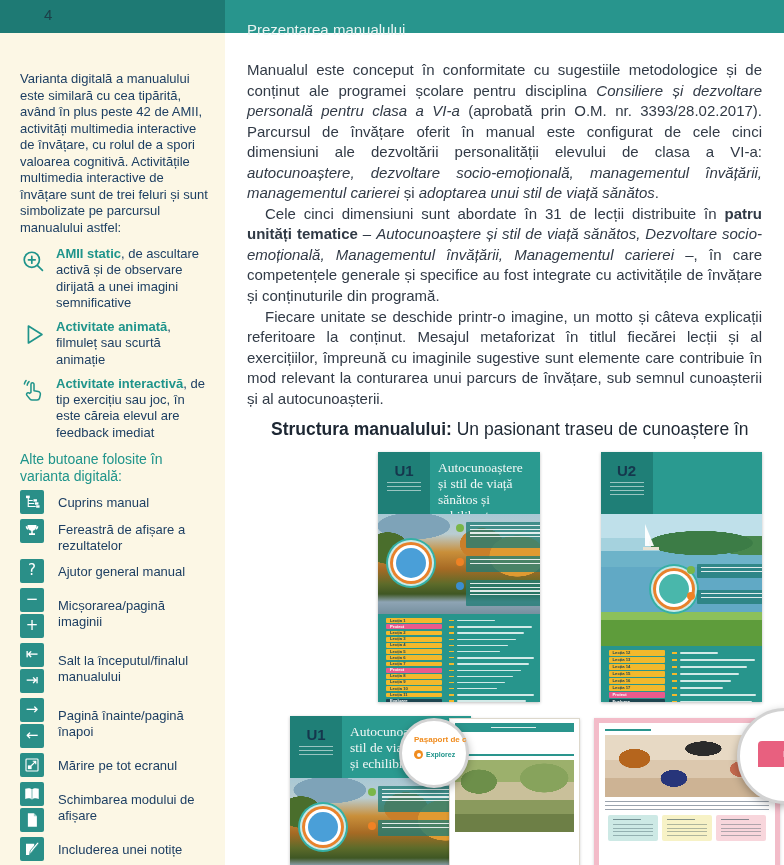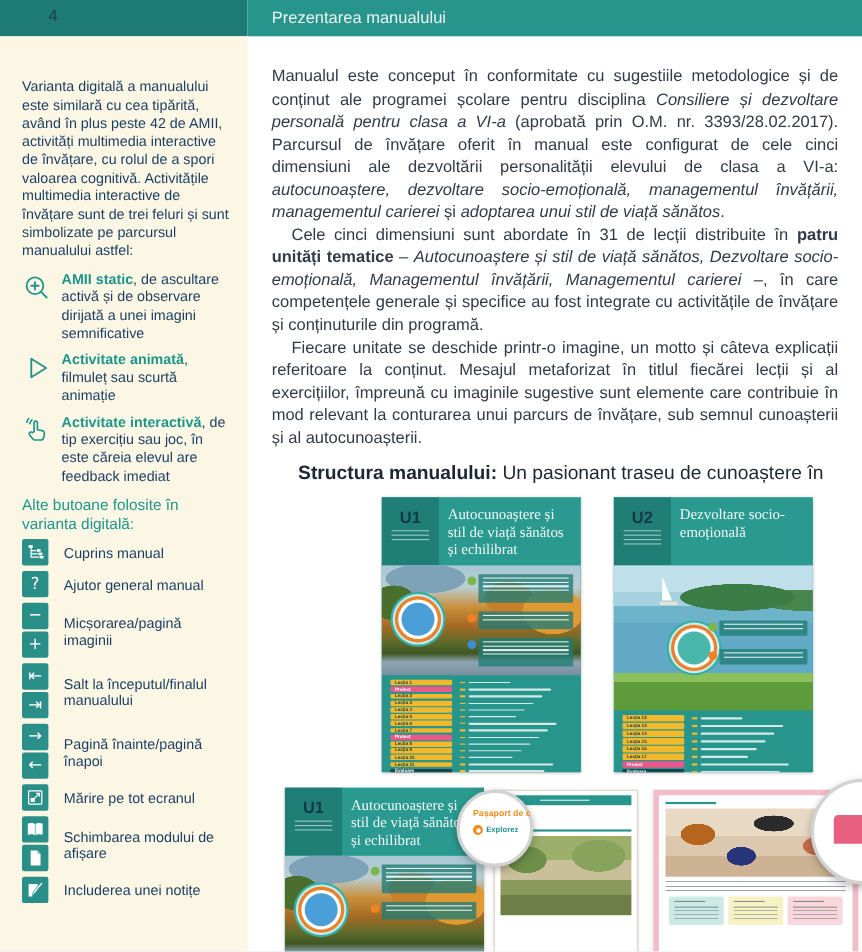--- a/index.html
+++ b/index.html
@@ -2,21 +2,21 @@
 <html><head>
 <meta charset="utf-8">
 <style>
   html,body{margin:0;padding:0;background:#e9e9e9;}
   .page{position:relative;width:784px;height:865px;background:#fff;overflow:hidden;
         font-family:"Liberation Sans",sans-serif;-webkit-font-smoothing:antialiased;}
   
   .hdr-left{position:absolute;left:0;top:0;width:225px;height:33px;background:#1e7a74;}
   .hdr-num{position:absolute;left:44px;top:6px;font-size:15px;color:#1c4049;}
   .hdr-right{position:absolute;left:225px;top:0;width:559px;height:33px;background:#28958d;box-sizing:border-box;}
-  .hdr-title{position:absolute;left:22px;top:0;line-height:33px;font-size:15px;color:#e9f4f2;}
+  .hdr-title{position:absolute;left:22px;top:13px;line-height:33px;font-size:15px;color:#e9f4f2;}
   
   .sidebar{position:absolute;left:0;top:33px;width:225px;height:832px;background:#fcf7e5;
            box-sizing:border-box;padding:38px 15px 0 20px;color:#1d3f63;}
   .intro{font-size:13px;line-height:1.27;margin:0;}
   .amii{margin-top:10px;}
   .amii-item{display:flex;margin-top:8px;}
   .amii-ic{flex:0 0 36px;padding-top:2px;}
   .amii-ic svg{width:27px;height:27px;}
   .amii-tx{font-size:13px;line-height:1.25;}
   .lead{color:#1f948b;font-weight:bold;}
@@ -35,21 +35,21 @@
   .content p{margin:0;font-size:15px;line-height:1.37;text-align:justify;}
   .content p.ind{text-indent:18px;}
   .ital{font-style:italic;}
   .bld{font-weight:bold;}
   .sec-head{margin:10px 0 0 0;font-size:17.5px;color:#1d2733;white-space:nowrap;}
   .sec-head .hb{font-weight:bold;text-align:right;}
   .sec-head.center{padding-left:24px;}
   
   .covers{display:flex;gap:30px;margin-top:12px;padding-left:100px;}
   .cover{position:relative;width:181px;height:250px;background:#2a9a90;overflow:hidden;
-         box-shadow:0 1px 3px rgba(0,0,0,.25);}
+         box-shadow:0 1px 3px rgba(0,0,0,.25);margin-left:31px;}
   .cov-band{position:absolute;left:0;top:0;width:52px;height:62px;background:#1f7f77;}
   .cov-code{margin-top:10px;text-align:center;font-size:15px;font-weight:bold;color:#15374d;}
   .cov-motto i{display:block;width:34px;height:1.5px;background:rgba(255,255,255,.55);margin:2.5px auto 0;}
   .cov-title{position:absolute;left:60px;top:8px;right:5px;font-family:"Liberation Serif","DejaVu Serif",serif;
              font-size:13.5px;line-height:1.18;color:#f2f7f6;}
   .cov-photo{position:absolute;left:0;right:0;}
   .photo-u1{top:62px;height:100px;
     background:
       radial-gradient(ellipse 46px 34px at 86% 42%,#e09a31 0 60%,rgba(0,0,0,0) 61%),
       radial-gradient(ellipse 36px 26px at 64% 30%,#c97f2a 0 60%,rgba(0,0,0,0) 61%),
@@ -110,21 +110,21 @@
   .t3-lines{height:10px;margin-top:4px;}
   .boxrow{display:flex;gap:4px;margin-top:4px;justify-content:center;}
   .bx{width:50px;height:26px;border-radius:2px;position:relative;}
   .bx i{position:absolute;left:5px;top:4px;width:28px;height:1.5px;background:rgba(40,70,80,.55);}
   .bx em{position:absolute;left:5px;top:9px;right:5px;height:12px;
      background:repeating-linear-gradient(180deg,rgba(40,70,80,.35) 0 1px,rgba(0,0,0,0) 1px 3.5px);}
   .bx-teal{background:#cde9e5;} .bx-yellow{background:#f7f2c6;} .bx-pink{background:#f8d6dc;}
   
   .mag{position:absolute;border-radius:50%;background:#fff;border:3px solid #d2d2d2;
        box-shadow:0 3px 8px rgba(0,0,0,.28), inset 0 0 0 2px #fff;z-index:5;box-sizing:border-box;}
-  .mag2{left:168px;top:2px;width:70px;height:70px;padding:14px 0 0 12px;}
+  .mag2{left:152px;top:2px;width:70px;height:70px;padding:14px 0 0 12px;}
   .mag2 .mg-title{font-size:8px;font-weight:bold;color:#f08c1e;white-space:nowrap;}
   .mg-exp{display:flex;align-items:center;gap:3px;margin-top:6px;}
   .mg-exp b{font-size:7px;color:#1f948b;}
   .mg-dot{width:9px;height:9px;border-radius:50%;background:#f08c1e;position:relative;}
   .mg-dot:after{content:"";position:absolute;left:2.5px;top:2.5px;width:4px;height:4px;
                 border-radius:50%;background:#fff;}
   .mag3{left:490px;top:-8px;width:96px;height:96px;overflow:hidden;}
   .mg-tab{position:absolute;left:18px;top:30px;width:78px;height:26px;background:#e8607f;
           border-radius:4px 4px 0 0;color:#fff;font-size:9px;display:flex;align-items:center;justify-content:center;}
 </style>
@@ -183,20 +183,31 @@
           <rect x="4" y="3.5" width="5" height="3.4" fill="#fff" stroke="none"></rect>
           <rect x="14" y="8.3" width="4.6" height="3.2" fill="#fff" stroke="none"></rect>
           <rect x="16" y="12.4" width="4.6" height="3.2" fill="#fff" stroke="none"></rect>
           <rect x="17.5" y="16.4" width="4.6" height="3.2" fill="#fff" stroke="none"></rect>
             </svg>
       </span>
         </span>
       <span class="btn-lab">Cuprins manual</span>
     </div>
 
+    <div class="btn-row">
+      <span class="btn-icons">
+          <span class="btn-ic">
+        <svg viewBox="0 0 24 24" fill="#fff">
+          <path d="M6 4h12c0 4.4-2.1 7.2-5 7.8V15h3v2.2H8V15h3v-3.2C8.1 11.2 6 8.4 6 4z"></path>
+          <path d="M5.8 5.5H3.6c0 2.6 1.5 4.3 3.6 4.8zM18.2 5.5h2.2c0 2.6-1.5 4.3-3.6 4.8z"></path>
+            </svg>
+      </span>
+        </span>
+      <span class="btn-lab">Fereastră de afișare a rezultatelor</span>
+    </div>
 
     <div class="btn-row vcenter">
       <span class="btn-icons">
           <span class="btn-ic">?</span>
         </span>
       <span class="btn-lab">Ajutor general manual</span>
     </div>
 
     <div class="btn-row vcenter">
       <span class="btn-icons">
@@ -413,21 +424,20 @@
       <div class="cover">
         <div class="cov-band">
           <div class="cov-code">U2</div>
           <div class="cov-motto">
               <i></i>
               <i></i>
               <i></i>
               <i></i>
             </div>
         </div>
-        <div class="cov-title">Dezvoltare socio-emoțională</div>
         <div class="cov-photo photo-u2"></div>
         <div class="sail"></div>
         <div class="target t-u2"></div>
         <div class="dotbox" style="left:96px;top:112px;height:14px;width:80px;">
             <span class="dot d-green"></span>
             <i></i>
             <i></i>
           </div>
         <div class="dotbox" style="left:96px;top:138px;height:14px;width:80px;">
             <span class="dot d-orange"></span>

